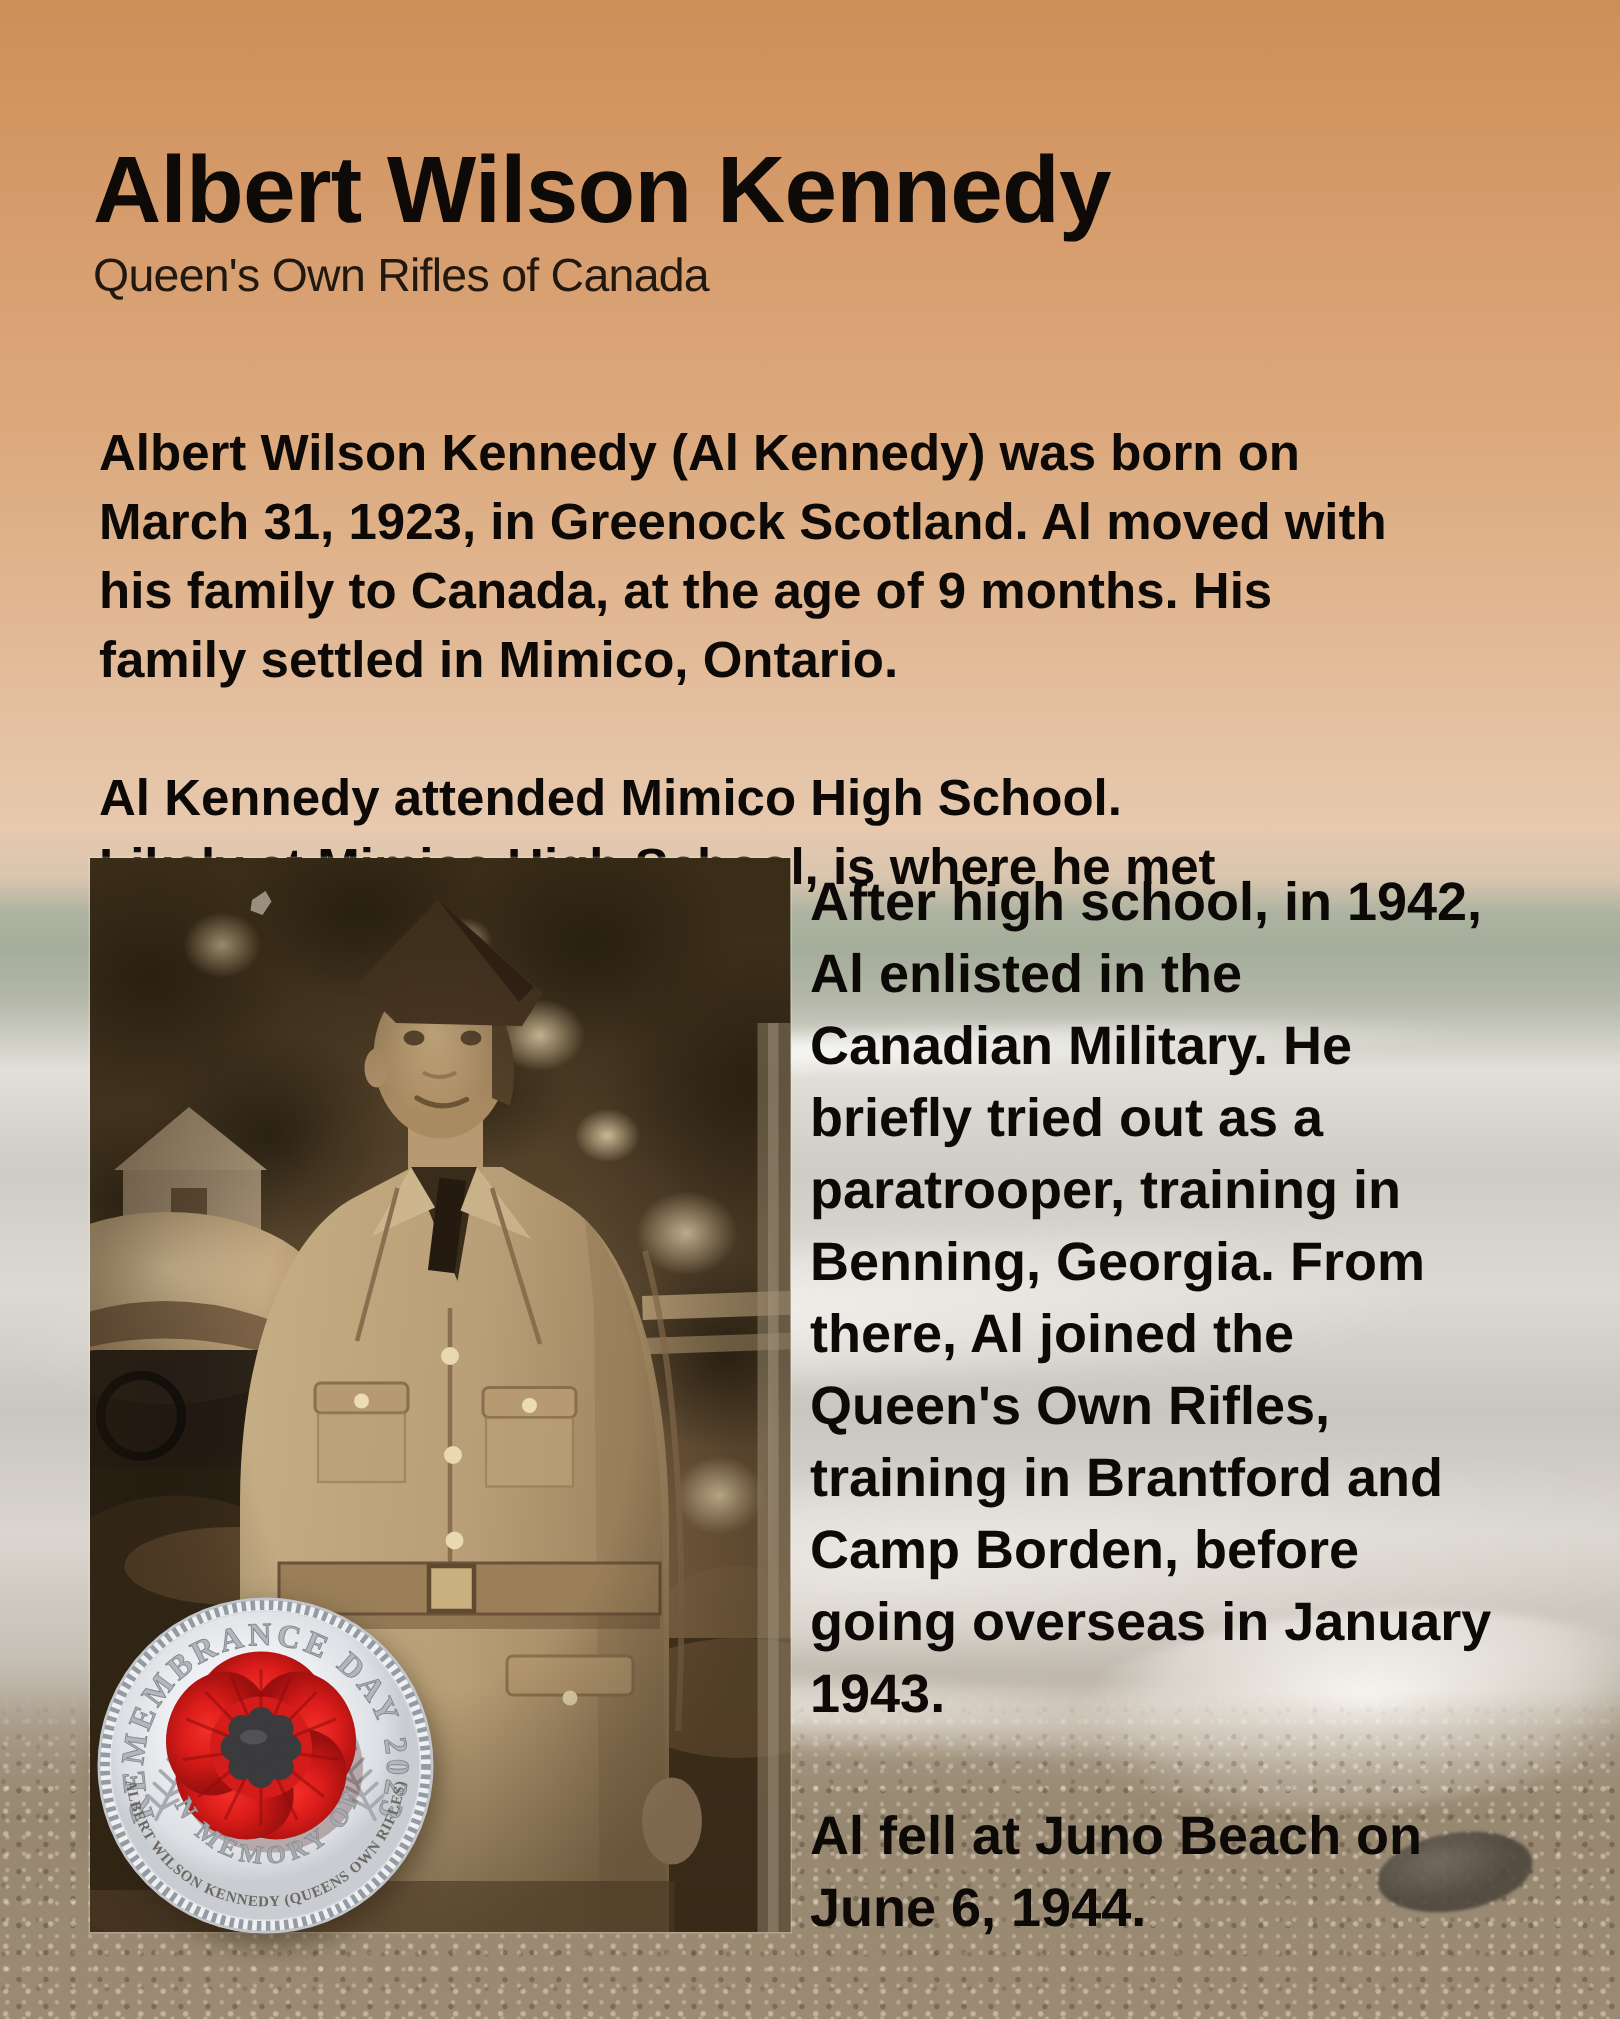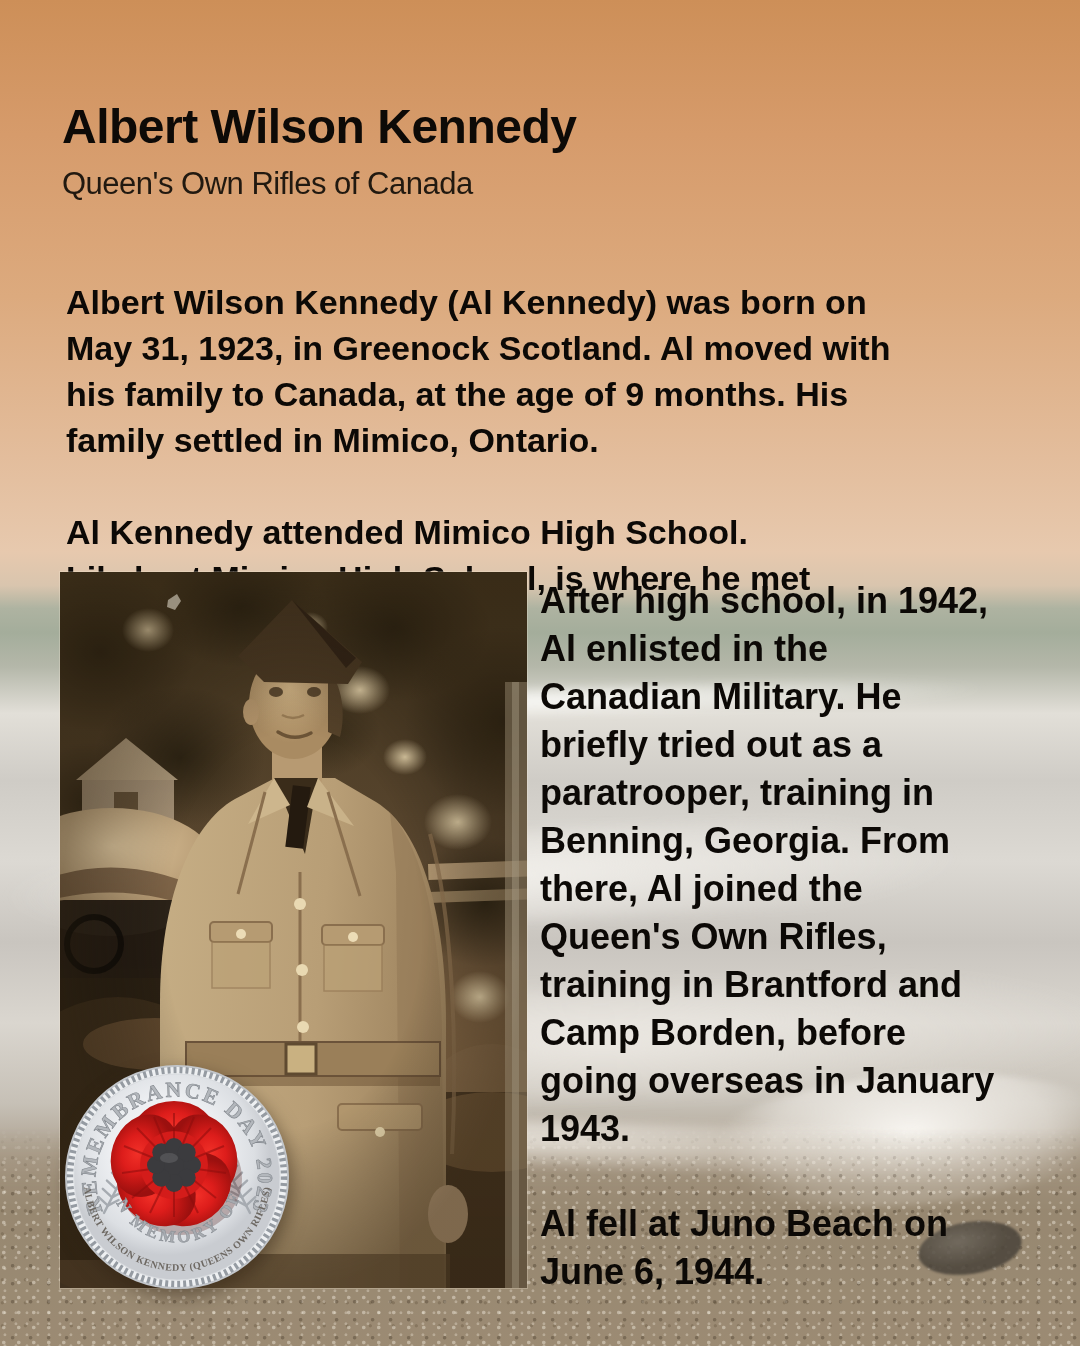--- a/index.html
+++ b/index.html
@@ -71,21 +71,21 @@
     mask-image:linear-gradient(180deg,transparent 0,#000 60px);
   }
   .pebble{
     position:absolute;left:918px;top:1222px;width:104px;height:52px;
     background:radial-gradient(60% 60% at 40% 35%,#6e675c,#4e473d 80%);
     border-radius:50%;transform:rotate(-9deg);filter:blur(1px);opacity:.9;
   }
   
   .header{position:absolute;left:62px;top:101px;}
   .title{
-    margin:0;font-size:48px;font-weight:700;line-height:52px;
+    margin:0;font-size:63px;font-weight:700;line-height:52px;
     letter-spacing:-.5px;color:#0d0a07;
   }
   .subtitle{
     margin:7px 0 0 0;font-size:31px;font-weight:400;line-height:48px;
     color:#211910;letter-spacing:-.5px;
   }
   .body-block{
     position:absolute;left:66px;top:233px;width:1000px;
     font-size:34px;font-weight:700;line-height:46px;
     white-space:pre-line;color:#0c0906;
@@ -125,21 +125,21 @@
   <div class="gravel"></div>
   <div class="pebble"></div>
 
   <div class="header">
     <h1 class="title">Albert Wilson Kennedy</h1>
     <h2 class="subtitle">Queen's Own Rifles of Canada</h2>
   </div>
 
   <div class="body-block">
     <p>Albert Wilson Kennedy (Al Kennedy) was born on
-May 31, 1923, in Greenock Scotland. Al moved with
+March 31, 1923, in Greenock Scotland. Al moved with
 his family to Canada, at the age of 9 months. His
 family settled in Mimico, Ontario.</p>
     <p>Al Kennedy attended Mimico High School.
 Likely at Mimico High School, is where he met
 his girlfriend, Lillian Long.</p>
   </div>
 
   <div class="photo" role="img" aria-label="Sepia photograph of Al Kennedy in uniform standing beside a car">
     <svg width="467" height="716" viewBox="0 0 467 716" xmlns="http://www.w3.org/2000/svg">
       <defs>

